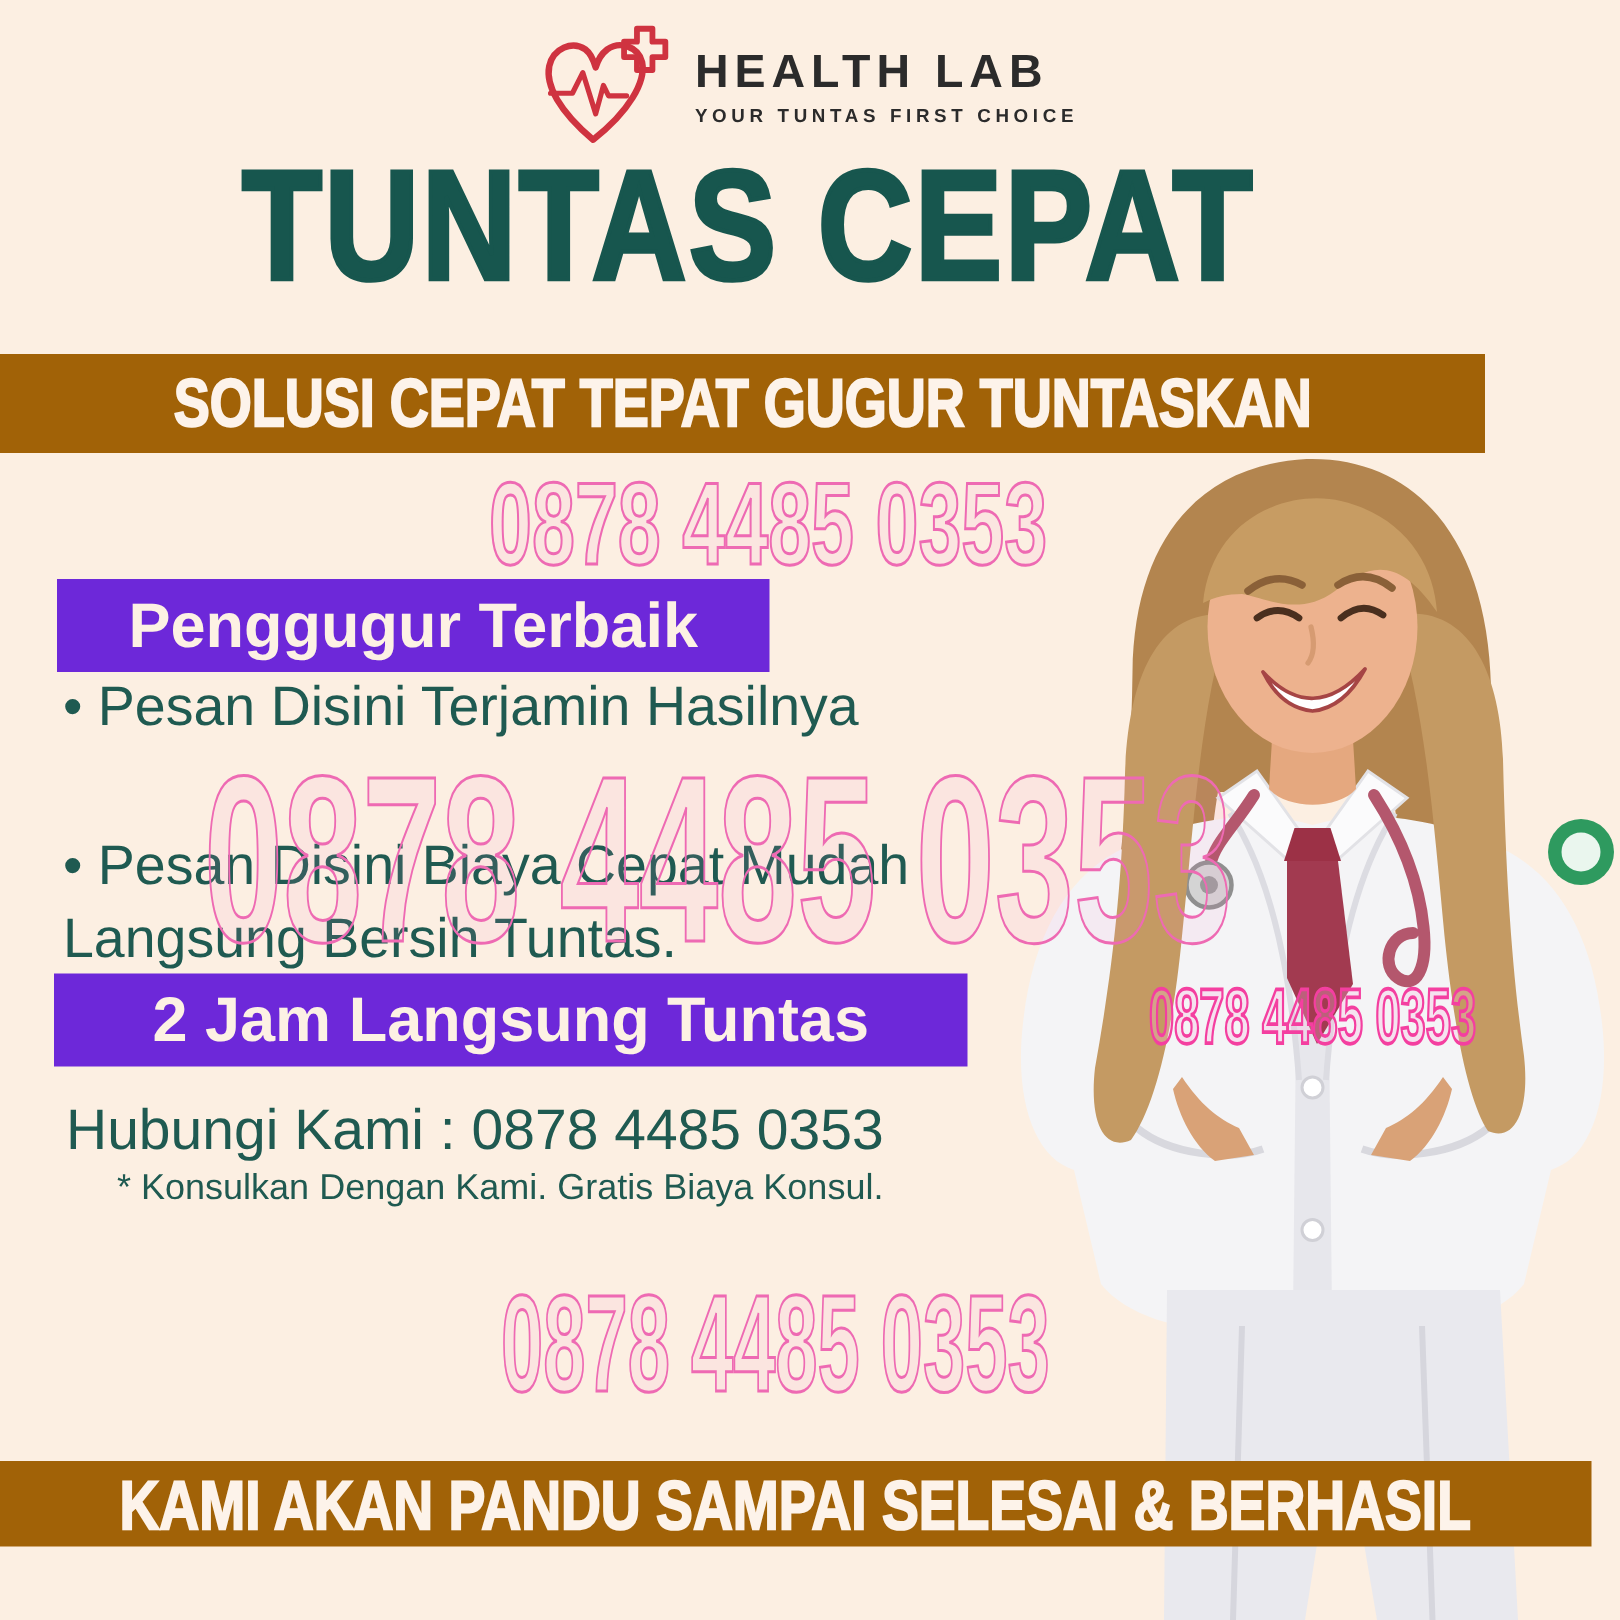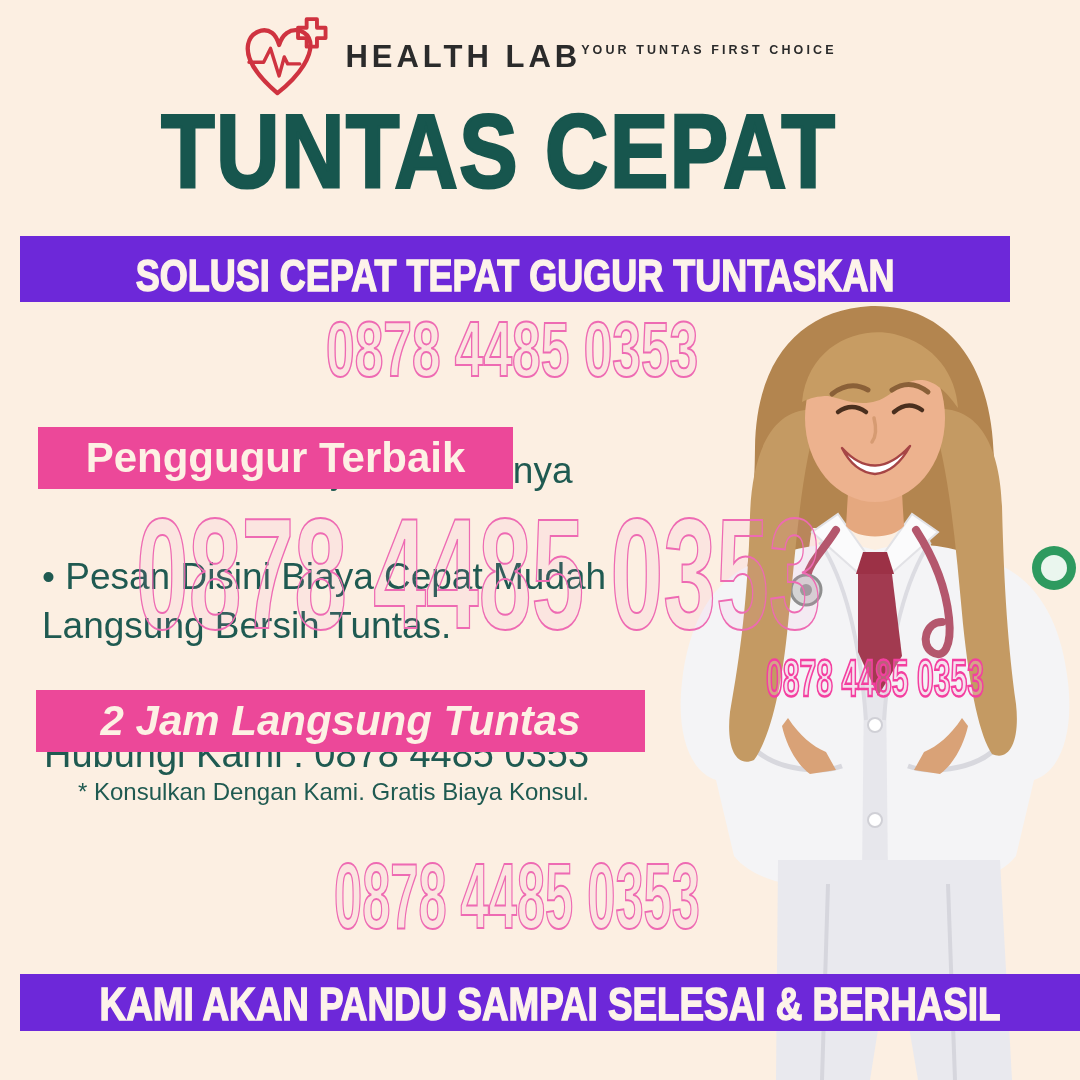--- a/index.html
+++ b/index.html
@@ -4,32 +4,32 @@
 <style>
   html,body{margin:0;padding:0;background:#888;}
   .canvas{
     position:relative;width:1080px;height:1080px;overflow:hidden;
     background:#fcefe2;font-family:"Liberation Sans",sans-serif;
     margin:0 auto;
   }
   
   .logo{position:absolute;top:14px;left:0;width:1080px;display:flex;justify-content:center;align-items:center;gap:16px;z-index:5;}
   .logo svg{width:86px;height:86px;display:block;}
-  .brand-col{display:flex;flex-direction:row;justify-content:center;}
+  .brand-col{display:flex;flex-direction:column;justify-content:center;}
   .brand-name{font-size:31px;font-weight:700;letter-spacing:4px;color:#2b2b2b;white-space:nowrap;}
   .brand-tagline{font-size:12.5px;font-weight:700;letter-spacing:3.1px;color:#2b2b2b;margin-top:4px;white-space:nowrap;}
   
   .headline{position:absolute;top:92px;left:0;width:998px;text-align:center;z-index:5;}
   .headline span{
     display:inline-block;font-size:104px;font-weight:800;color:#17564e;
     -webkit-text-stroke:3px #17564e;letter-spacing:2px;
     transform:scaleX(0.84);transform-origin:center top;white-space:nowrap;
   }
   
-  .banner{position:absolute;left:0;background:#6d28d9;display:flex;align-items:flex-end;justify-content:center;margin-left:20px;}
+  .banner{position:absolute;left:0;background:#a16207;display:flex;align-items:center;justify-content:center;}
   .banner-top{top:236px;width:990px;height:66px;z-index:5;}
   .banner-bottom{top:974px;width:1061px;height:57px;z-index:4;}
   .banner .txt{
     color:#fdf3ea;font-weight:700;-webkit-text-stroke:1.5px #fdf3ea;
     transform:scaleX(0.8);transform-origin:center center;white-space:nowrap;
   }
   .banner-top .txt{font-size:45px;}
   .banner-bottom .txt{font-size:46px;}
   
   .wm{
@@ -37,26 +37,26 @@
     color:rgba(246,150,205,0.10);-webkit-text-stroke:2px #ee6ab3;
     transform-origin:left top;line-height:1;
   }
   .wm-top{top:310px;left:326px;font-size:78px;transform:scaleX(0.66);}
   .wm-mid{top:494px;left:136px;font-size:158px;transform:scaleX(0.60);}
   .wm-small{top:652px;left:766px;font-size:52px;transform:scaleX(0.58);
     -webkit-text-stroke:2.5px #f43fa0;color:rgba(250,185,222,0.30);}
   .wm-bottom{top:850px;left:334px;font-size:92px;transform:scaleX(0.55);}
   
   .teal-box{
-    position:absolute;background:#ec4899;color:#fdf1e4;
+    position:absolute;background:#6d28d9;color:#fdf1e4;
     display:flex;align-items:center;justify-content:center;
-    font-weight:700;z-index:3;white-space:nowrap;margin-top:41px;
+    font-weight:700;z-index:3;white-space:nowrap;
   }
   .box-1{left:38px;top:386px;width:475px;height:62px;font-size:42px;}
-  .box-2{left:36px;top:649px;width:609px;height:62px;font-size:42px;font-style:italic;}
+  .box-2{left:36px;top:649px;width:609px;height:62px;font-size:42px;}
   
   .copy{position:absolute;color:#1f5a51;z-index:2;}
   .bullet-1{left:42px;top:450px;font-size:37px;text-align:right;}
   .bullet-2{left:42px;top:552px;width:620px;font-size:37px;line-height:1.33;}
   .contact{left:44px;top:733px;font-size:38px;text-align:right;}
   .note{left:78px;top:778px;font-size:24px;text-align:center;}
   
   .woman{position:absolute;left:660px;top:300px;width:420px;height:780px;z-index:1;}
 </style>
 </head>

